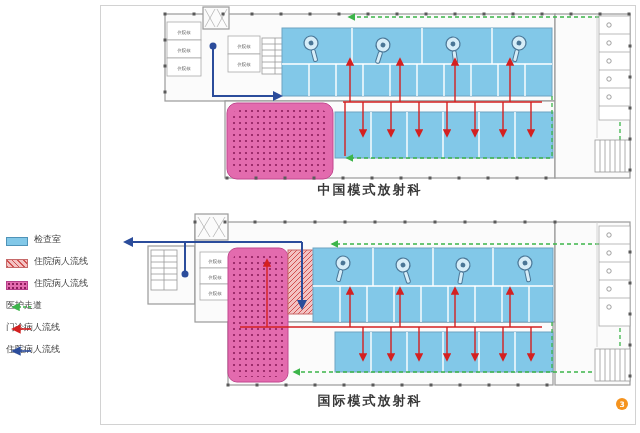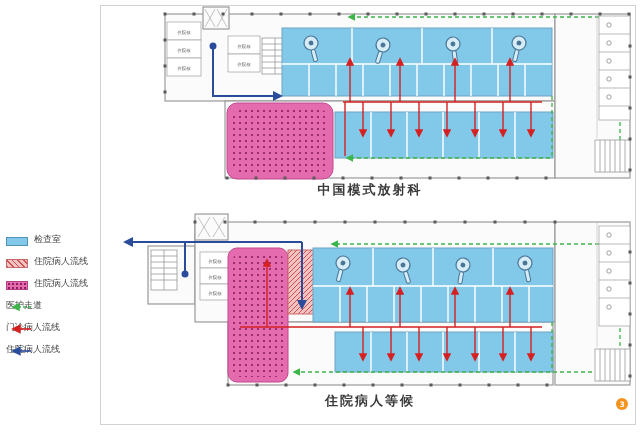--- a/index.html
+++ b/index.html
@@ -348,21 +348,21 @@
         <rect x="382.5" y="171.5" width="3" height="3" fill="#5a5a5a"></rect>
         <rect x="411.5" y="171.5" width="3" height="3" fill="#5a5a5a"></rect>
         <rect x="440.5" y="171.5" width="3" height="3" fill="#5a5a5a"></rect>
         <rect x="523.5" y="38.5" width="3" height="3" fill="#5a5a5a"></rect>
         <rect x="523.5" y="69.5" width="3" height="3" fill="#5a5a5a"></rect>
         <rect x="523.5" y="100.5" width="3" height="3" fill="#5a5a5a"></rect>
         <rect x="523.5" y="131.5" width="3" height="3" fill="#5a5a5a"></rect>
         <rect x="523.5" y="162.5" width="3" height="3" fill="#5a5a5a"></rect>
       </g>
   </svg>
-  <div class="plan-title" style="top:392px;">住院病人等候</div>
+  <div class="plan-title" style="top:392px;">国际模式放射科</div>
 
   <div class="legend">
     <div class="lg-row">
       <span class="sw sw-exam"></span>
       <span class="lg-label">检查室</span>
     </div>
     <div class="lg-row">
       <span class="sw sw-hatch"></span>
       <span class="lg-label">住院病人流线</span>
     </div>

